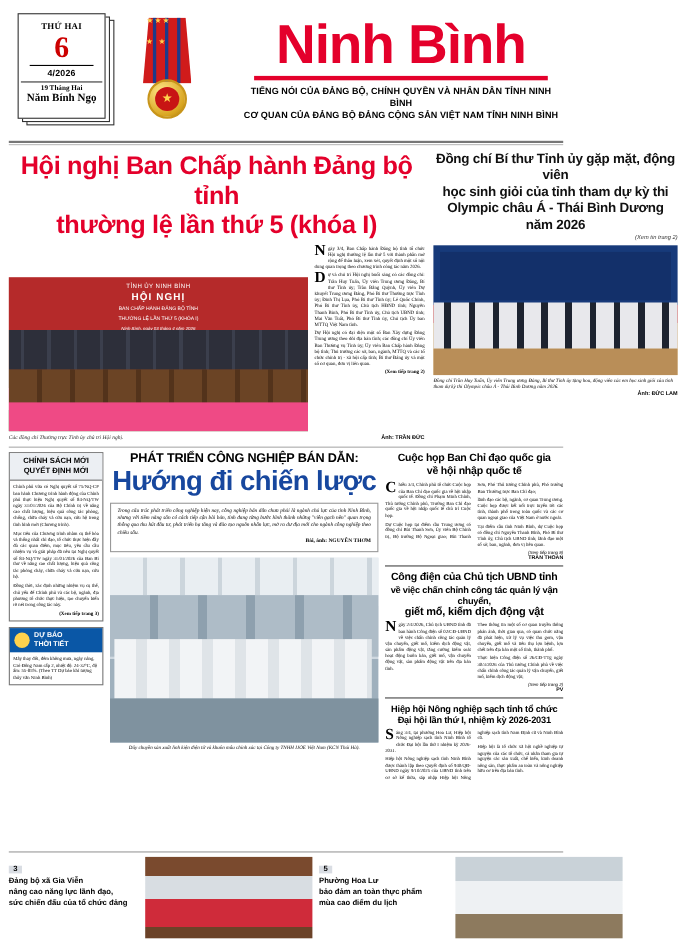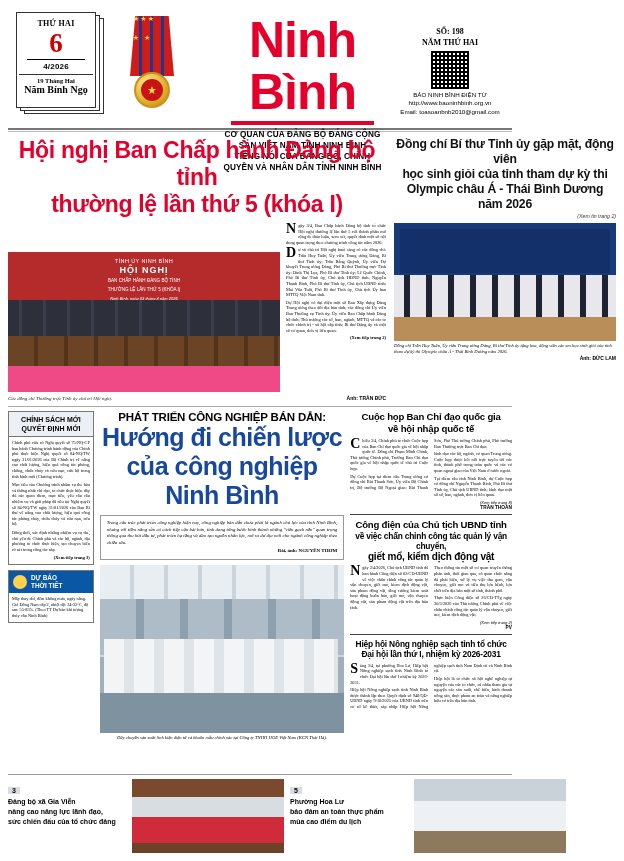--- a/index.html
+++ b/index.html
@@ -190,32 +190,24 @@
       <div class="star-row">★★★</div>
       <div class="star-mid">★★</div>
       <div class="medal-disc">
         <div class="medal-inner">★</div>
       </div>
     </div>
 
     <div class="title-wrap">
       <div class="paper-title">Ninh Bình</div>
       <div class="title-bar"></div>
+      <div class="slogan">TIẾNG NÓI CỦA ĐẢNG BỘ, CHÍNH QUYỀN VÀ NHÂN DÂN TỈNH NINH BÌNH</div>
       <div class="slogan">CƠ QUAN CỦA ĐẢNG BỘ ĐẢNG CỘNG SẢN VIỆT NAM TỈNH NINH BÌNH</div>
-      <div class="slogan">TIẾNG NÓI CỦA ĐẢNG BỘ, CHÍNH QUYỀN VÀ NHÂN DÂN TỈNH NINH BÌNH</div>
-    </div>
-
-    <div class="masthead-right">
-      <div class="issue">SỐ: 198</div>
-      <div class="issue">NĂM THỨ HAI</div>
-      <div class="qr"></div>
-      <div class="eweb">BÁO NINH BÌNH ĐIỆN TỬ</div>
-      <div class="eweb">http://www.baoninhbinh.org.vn</div>
-      <div class="eweb">Email: toasoanbnb2010@gmail.com</div>
-    </div>
+    </div>
+
   </div>
 
   <div class="head-rule"></div>
   <div class="head-rule2"></div>
 
   <div class="top-zone">
 
     <div class="top-left">
       <div class="h1-red">Hội nghị Ban Chấp hành Đảng bộ tỉnh</div>
       <div class="h1-red">thường lệ lần thứ 5 (khóa I)</div>
@@ -291,21 +283,20 @@
             <div class="w-t1">THỜI TIẾT</div>
           </div>
         </div>
         <div class="weather-body">Mây thay đổi, đêm không mưa, ngày nắng. Gió Đông Nam cấp 2, nhiệt độ: 24-32°C, độ ẩm: 55-85%. (Theo TT Dự báo khí tượng thủy văn Ninh Bình)</div>
       </div>
     </div>
 
     <div class="col-center">
       <div class="kicker">PHÁT TRIỂN CÔNG NGHIỆP BÁN DẪN:</div>
       <div class="h2-blue">Hướng đi chiến lược</div>
-      <div class="h2-blue">của công nghiệp Ninh Bình</div>
 
       <div class="sapo">
         <div>Trong cấu trúc phát triển công nghiệp hiện nay, công nghiệp bán dẫn chưa phải là ngành chủ lực của tỉnh Ninh Bình, nhưng với tiềm năng sẵn có cách tiếp cận bài bản, tỉnh đang từng bước hình thành những "viên gạch nền" quan trọng thông qua thu hút đầu tư, phát triển hạ tầng và đào tạo nguồn nhân lực, mở ra dư địa mới cho ngành công nghiệp theo chiều sâu.</div>
         <div class="sapo-by">Bài, ảnh: NGUYỄN THƠM</div>
       </div>
 
       <div class="photo-factory">
         <div class="fac-ceiling"></div>
         <div class="fac-machines"></div>
         <div class="fac-workers"></div>

